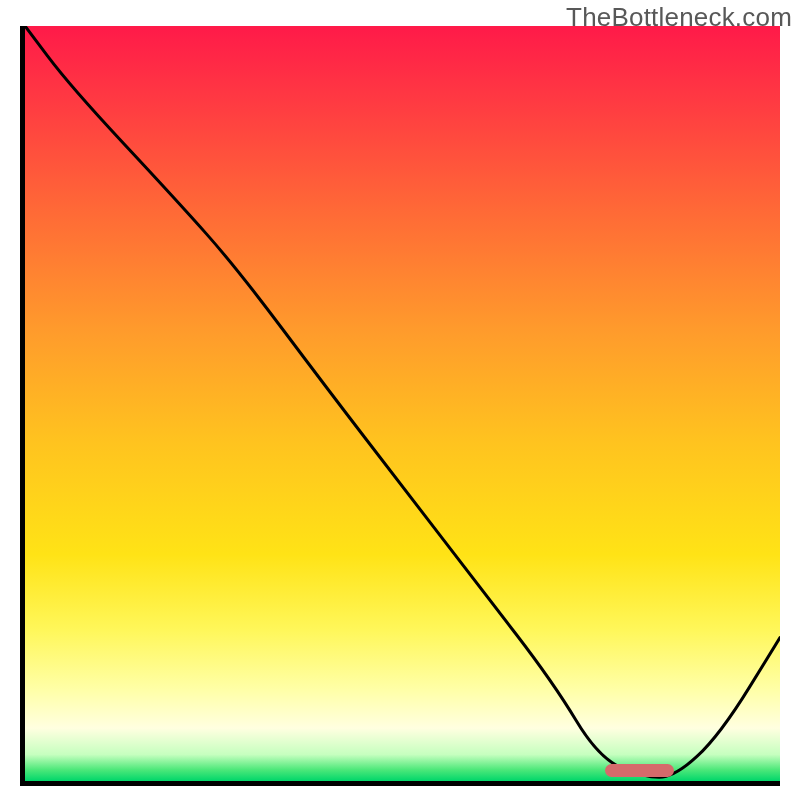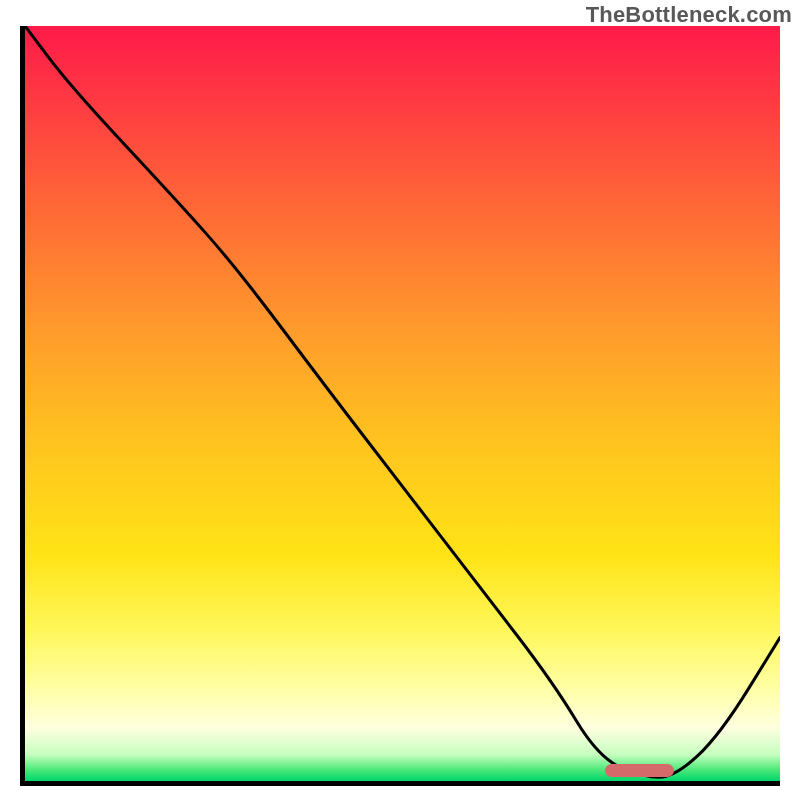--- a/index.html
+++ b/index.html
@@ -12,22 +12,22 @@
   }
   .container {
     position: relative;
     width: 800px;
     height: 800px;
   }
   .watermark {
     position: absolute;
     top: 2px;
     right: 8px;
-    font-size: 22px;
-    font-weight: 700;
+    font-size: 26px;
+    font-weight: 400;
     color: #585858;
     letter-spacing: 0.2px;
   }
   .plot-frame {
     position: absolute;
     left: 20px;
     top: 26px;
     width: 760px;
     height: 760px;
     border: 5px solid #000;

